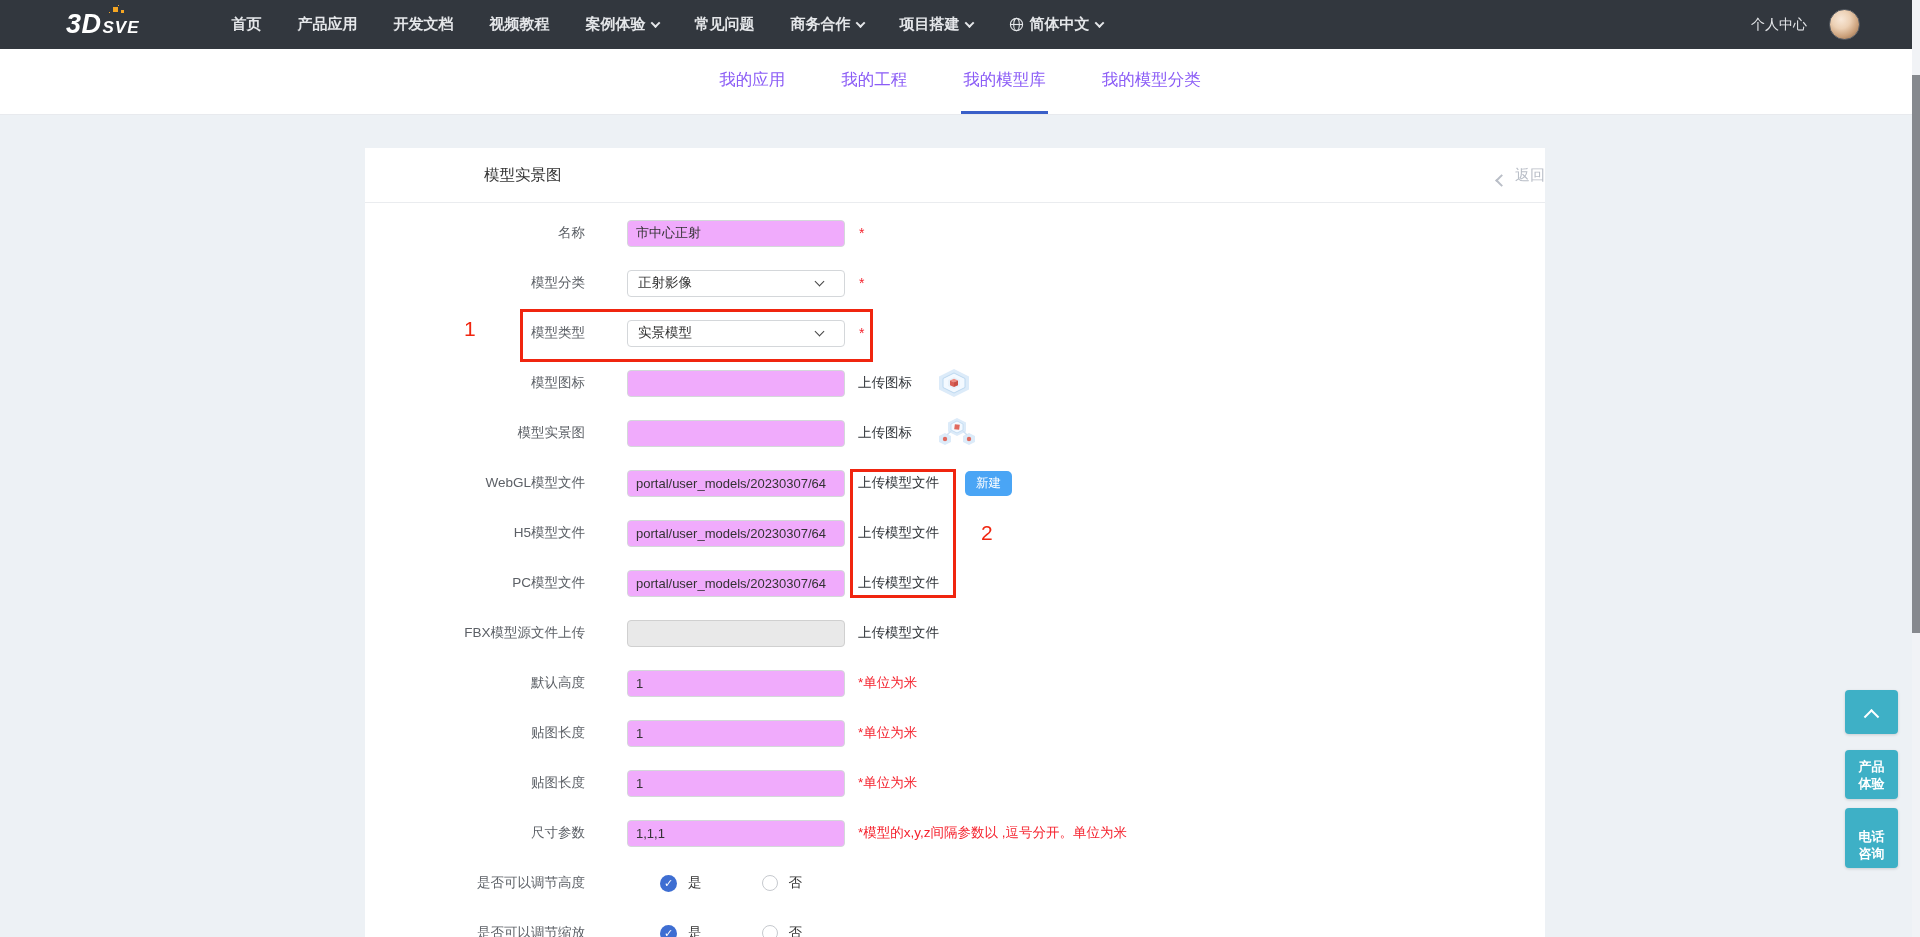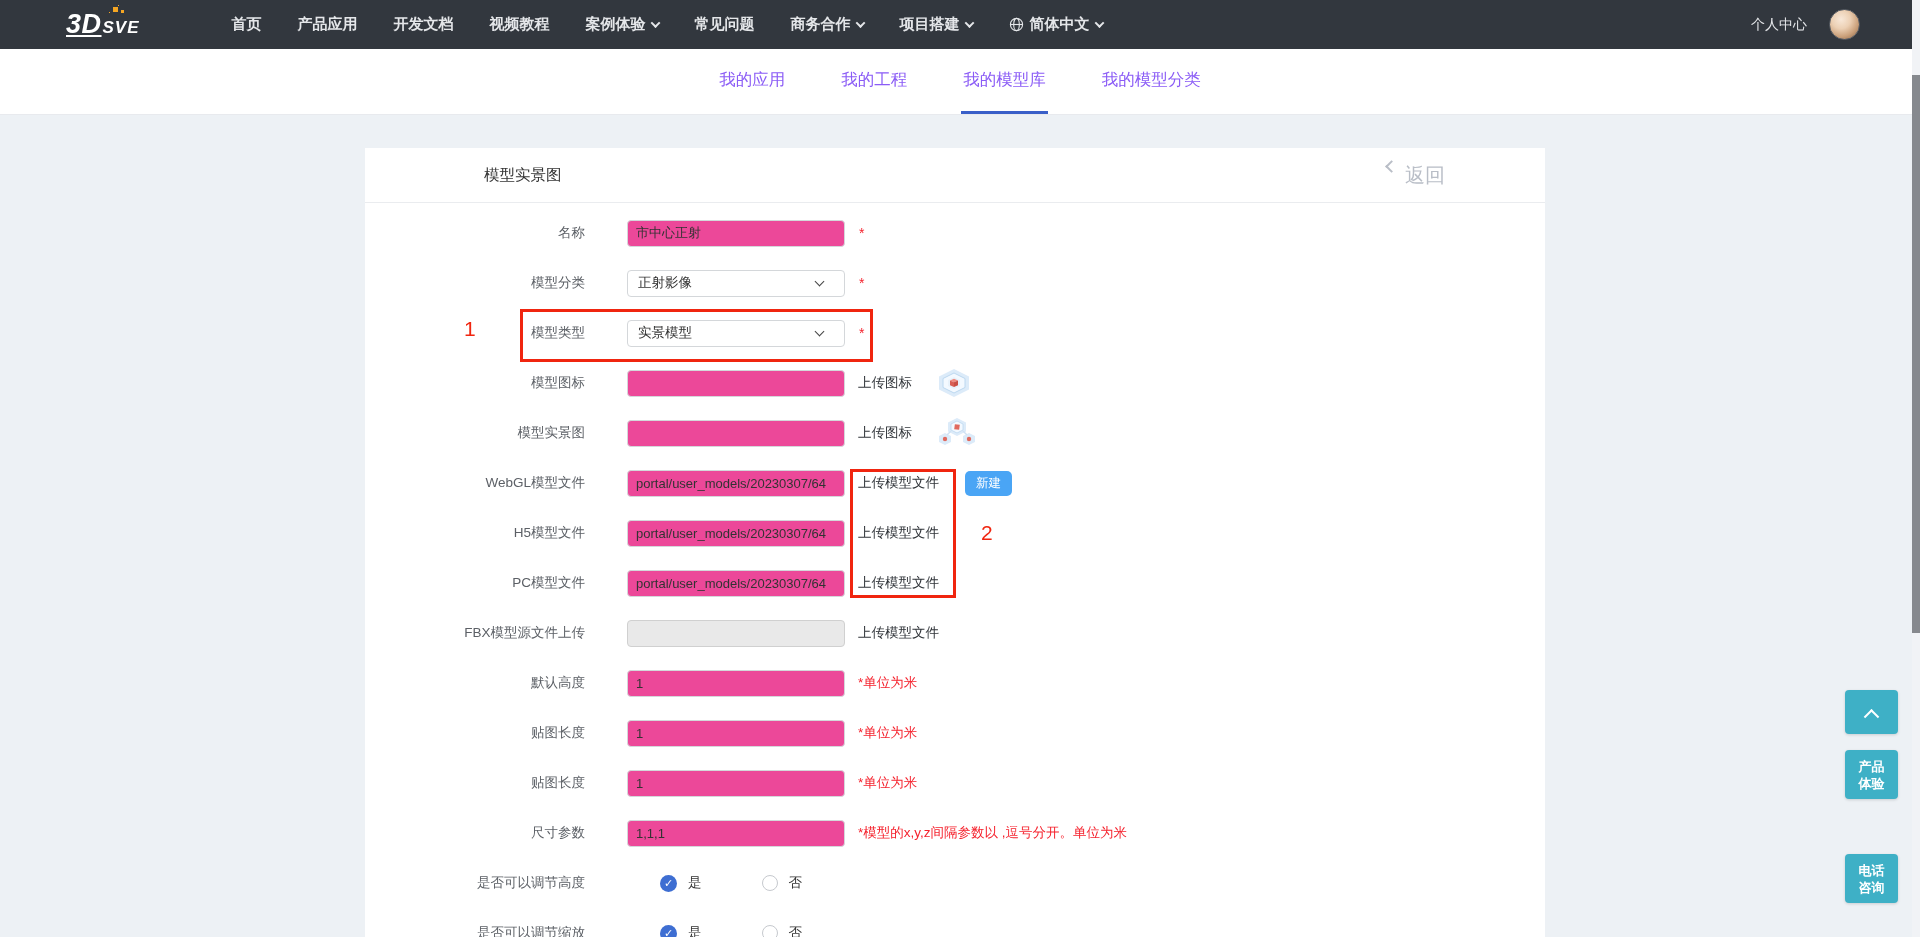--- a/index.html
+++ b/index.html
@@ -4,21 +4,21 @@
 <style>
   * { margin:0; padding:0; box-sizing:border-box; }
   html,body { width:1920px; height:937px; overflow:hidden; }
   body { font-family:"Liberation Sans","DejaVu Sans",sans-serif; background:#edf1f5; position:relative; }
 
   
   .navbar { position:absolute; top:0; left:0; width:1912px; height:49px; background:#32373e;
             display:flex; align-items:center; z-index:10; }
   .logo { margin-left:66px; display:flex; align-items:baseline; color:#fff; font-style:italic;
           font-weight:bold; position:relative; cursor:pointer; }
-  .logo-3d { font-size:27px; letter-spacing:0.5px;text-decoration:underline; }
+  .logo-3d { font-size:27px; letter-spacing:0.5px; }
   .logo-sve { font-size:17px; letter-spacing:1px; margin-left:1px; }
   .logo-splash { position:absolute; left:47px; top:-2px; width:5px; height:5px; background:#f5a623;
                  box-shadow:7px 2px 0 -1px #f5a623, -6px 3px 0 -2px #f5a623, 3px -4px 0 -2px #f5a623; }
   .nav-items { display:flex; margin-left:92px; gap:36px; align-items:center; }
   .nav-item { color:#e4e6e9; font-size:15px; font-weight:bold; display:flex; align-items:center;
               gap:6px; cursor:pointer; white-space:nowrap; }
   .caret-down { display:inline-block; border:solid #e4e6e9; border-width:0 2px 2px 0; padding:2.5px;
                 transform:rotate(45deg) translate(-1px,-1px); }
   .globe { width:15px; height:15px; flex-shrink:0; }
   .nav-right { margin-left:auto; margin-right:52px; display:flex; align-items:center; gap:22px; }
@@ -31,32 +31,32 @@
             display:flex; justify-content:center; align-items:stretch; gap:52px; z-index:5;
             border-bottom:1px solid #e8eaee; }
   .tab { font-size:16.5px; color:#8b5cf6; display:flex; align-items:center; cursor:pointer;
          border-bottom:3px solid transparent; padding:0 2px; }
   .tab.active { border-bottom-color:#3a5fc8; }
 
   
   .panel { position:absolute; left:365px; top:148px; width:1180px; height:800px; background:#fff; }
   .panel-header { height:55px; border-bottom:1px solid #eaecef; display:flex; align-items:center; }
   .panel-title { margin-left:119px; font-size:15.5px; color:#333; }
-  .back { margin-left:auto; margin-right:100px; color:#b9bec7; font-size:20px; display:flex;
-          align-items:flex-start; gap:9px; cursor:pointer; }
+  .back { margin-left:auto; color:#b9bec7; font-size:15px; display:flex;
+          align-items:flex-end; gap:9px; cursor:pointer; }
   .chev-left { display:inline-block; border:solid #b9bec7; border-width:0 2px 2px 0; padding:3.5px;
                transform:rotate(135deg); }
 
   .form { padding-top:5px; }
   .form-row { height:50px; display:flex; align-items:center; }
   .form-label { width:220px; text-align:right; font-size:13.5px; color:#5c6066; flex-shrink:0;
                 white-space:nowrap; }
   .control { margin-left:42px; display:flex; align-items:center; }
   .txt { width:218px; height:27px; border:1px solid #d4d7da; border-radius:4px; padding:0 8px;
-         font-size:13px; color:#333; font-family:inherit; outline:none; background:#ec4899; }
+         font-size:13px; color:#333; font-family:inherit; outline:none; background:#f0abfc; }
   .txt:disabled, .txt.disabled { background:#e9e9e9; border-color:#d0d0d0; }
   .select-box { width:218px; height:27px; border:1px solid #d4d7da; border-radius:4px; display:flex;
                 align-items:center; justify-content:space-between; padding:0 21px 0 10px;
                 font-size:13.5px; color:#333; cursor:pointer; background:#fff; }
   .sel-caret { display:inline-block; border:solid #444; border-width:0 1.6px 1.6px 0; padding:3px;
                transform:rotate(45deg); margin-top:-4px; }
   .star { color:#f5222d; margin-left:14px; font-size:14px; }
   .upload-link { margin-left:13px; font-size:13.5px; color:#2f3338; cursor:pointer; white-space:nowrap; }
   .note { margin-left:13px; font-size:13.5px; color:#f5222d; white-space:nowrap; }
   .btn-new { background:#4aa5f5; color:#fff; border:none; border-radius:5px; font-size:12.5px;
@@ -81,21 +81,21 @@
   .anno-num2 { left:981px; top:521px; }
 
   
   .float-btn { position:absolute; left:1845px; width:53px; background:#3eb0c6; border-radius:4px;
                color:#fff; font-weight:bold; font-size:13px; text-align:center; cursor:pointer;
                z-index:30; box-shadow:0 1px 3px rgba(0,0,0,0.15); }
   .float-top { top:690px; height:44px; display:flex; align-items:center; justify-content:center; }
   .chev-up { display:inline-block; border:solid #fff; border-width:0 2.5px 2.5px 0; padding:4.5px;
              transform:rotate(-135deg) translate(-3px,-3px); }
   .float-a { top:750px; height:49px; padding-top:8px; line-height:17px; }
-  .float-b { top:854px; height:49px; padding-top:8px; line-height:17px; }
+  .float-b { top:808px; height:60px; padding-top:20px; line-height:17px; }
 
   
   .scrollbar { position:absolute; right:0; top:0; width:8px; height:937px; background:#f1f3f6; z-index:40; }
   .scroll-thumb { position:absolute; top:75px; left:0; width:8px; height:558px; background:#86898e; }
 </style>
 </head>
 <body>
 
 <header class="navbar">
   <div class="logo">

